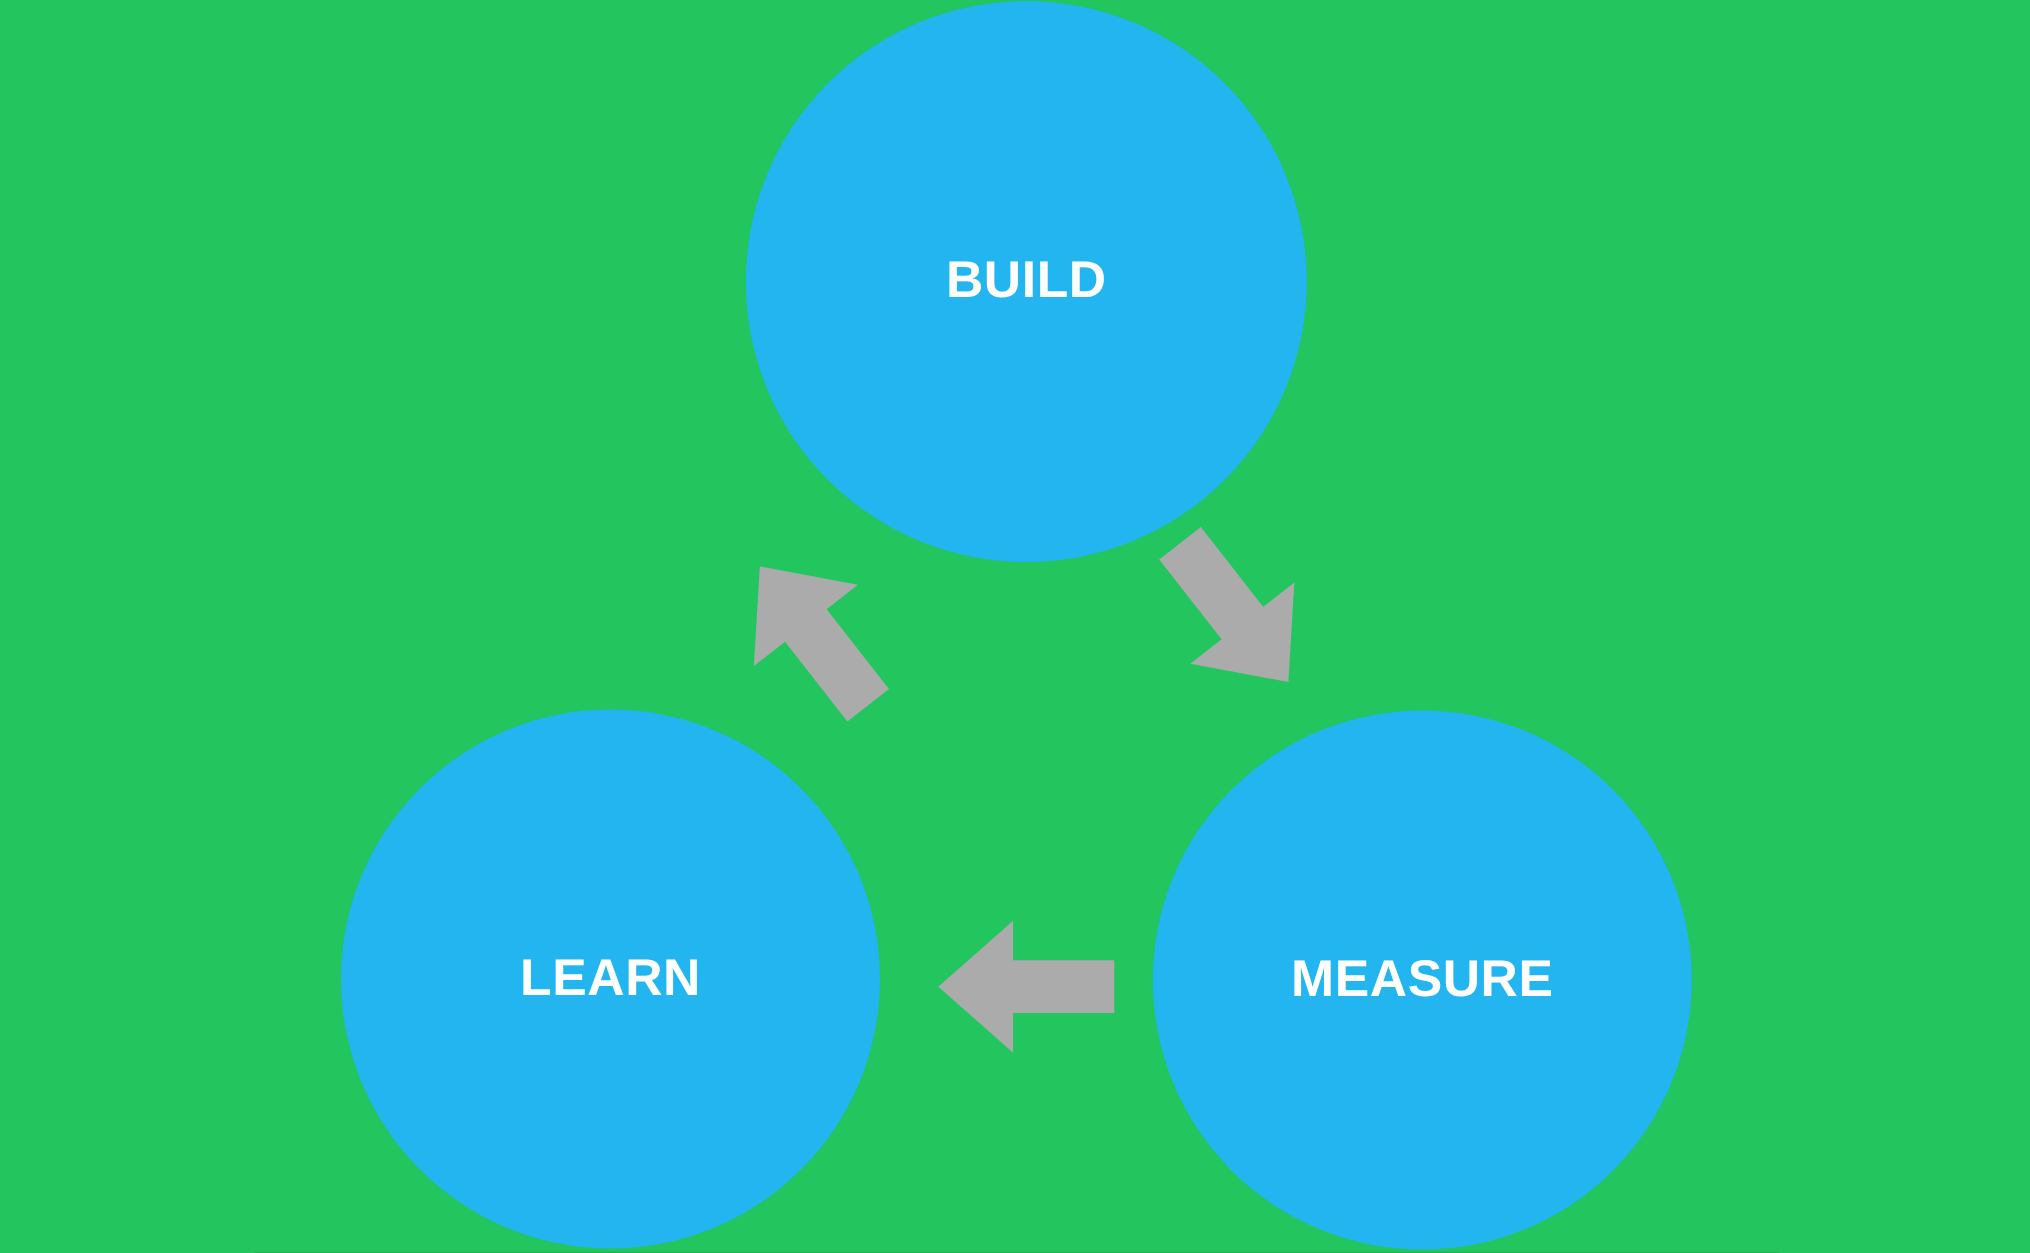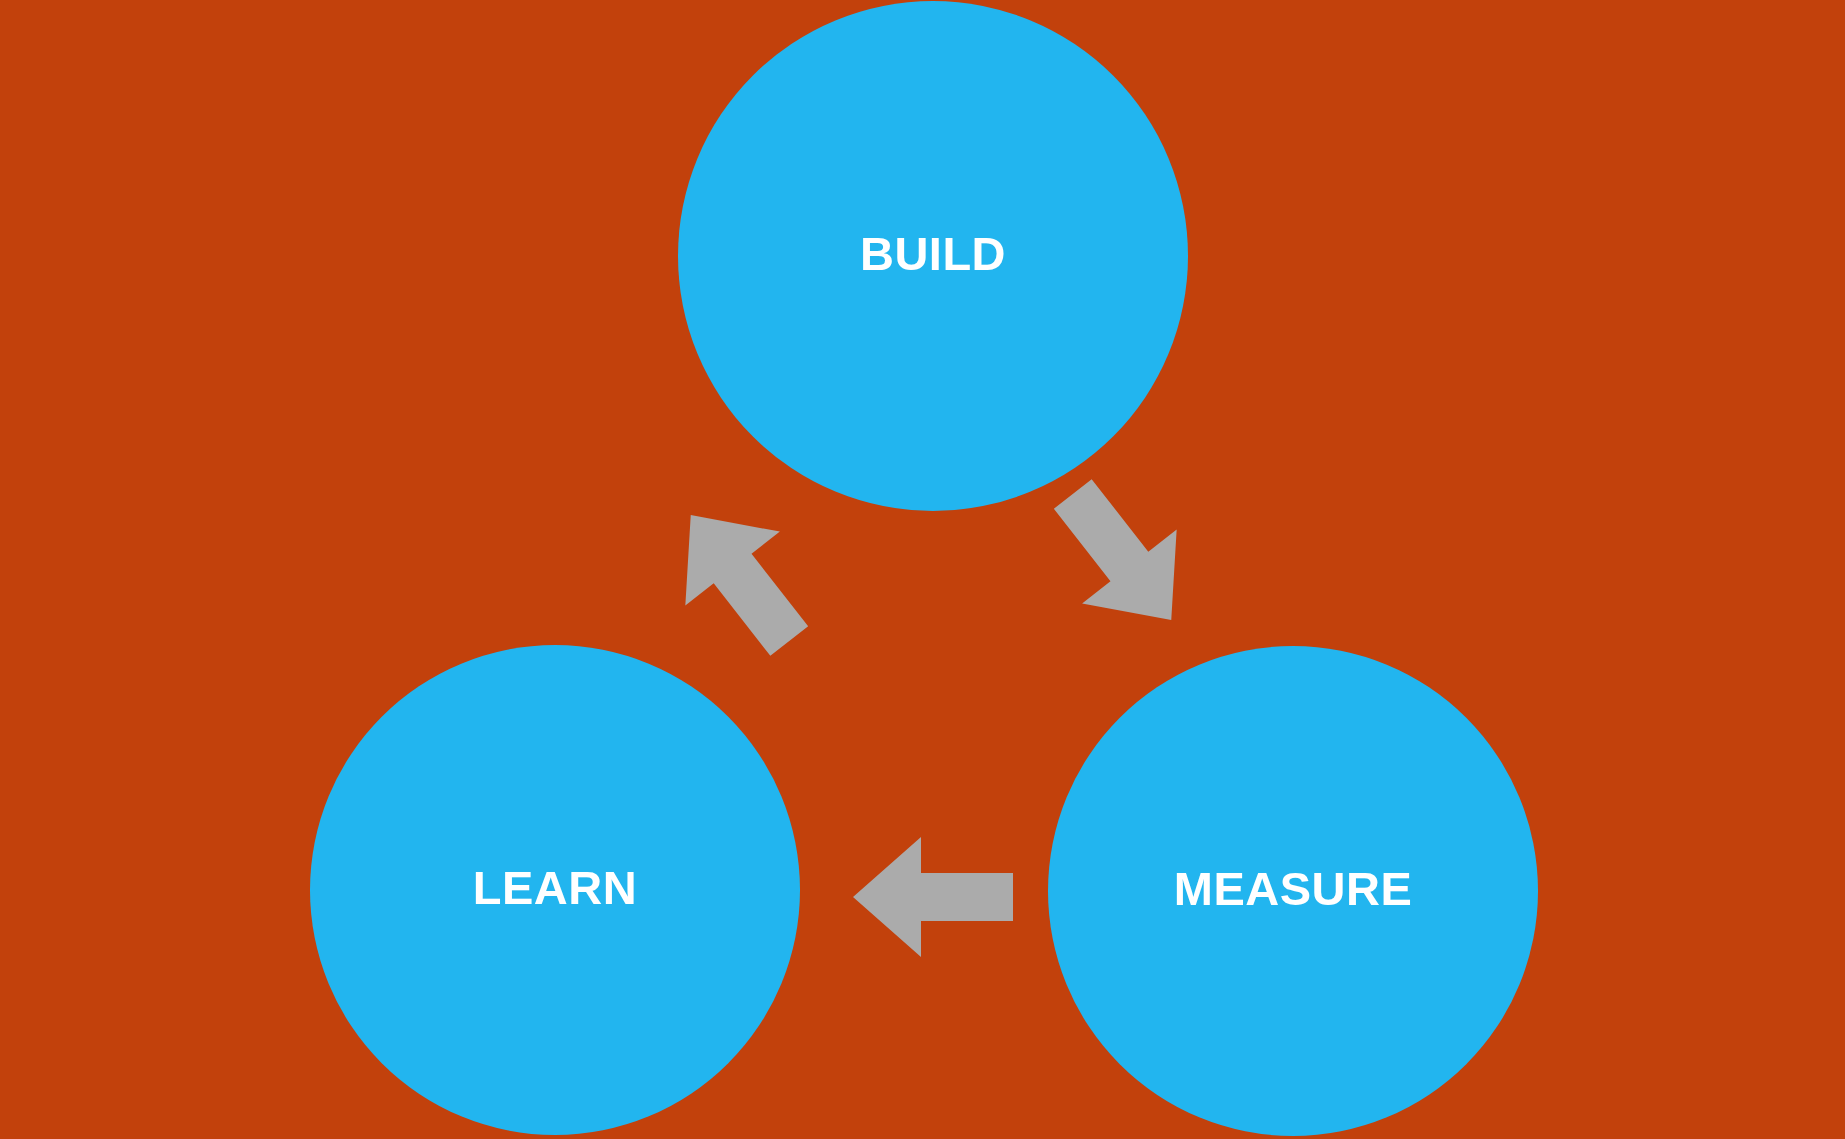--- a/index.html
+++ b/index.html
@@ -11,21 +11,21 @@
   body {
     width: 1845px;
     height: 1139px;
     overflow: hidden;
     font-family: "Liberation Sans", "DejaVu Sans", sans-serif;
   }
   .stage {
     position: relative;
     width: 1845px;
     height: 1139px;
-    background: #c2410c;
+    background: #22c55e;
   }
   .stage svg {
     position: absolute;
     top: 0;
     left: 0;
     width: 1845px;
     height: 1139px;
     display: block;
   }
   .node-label {

